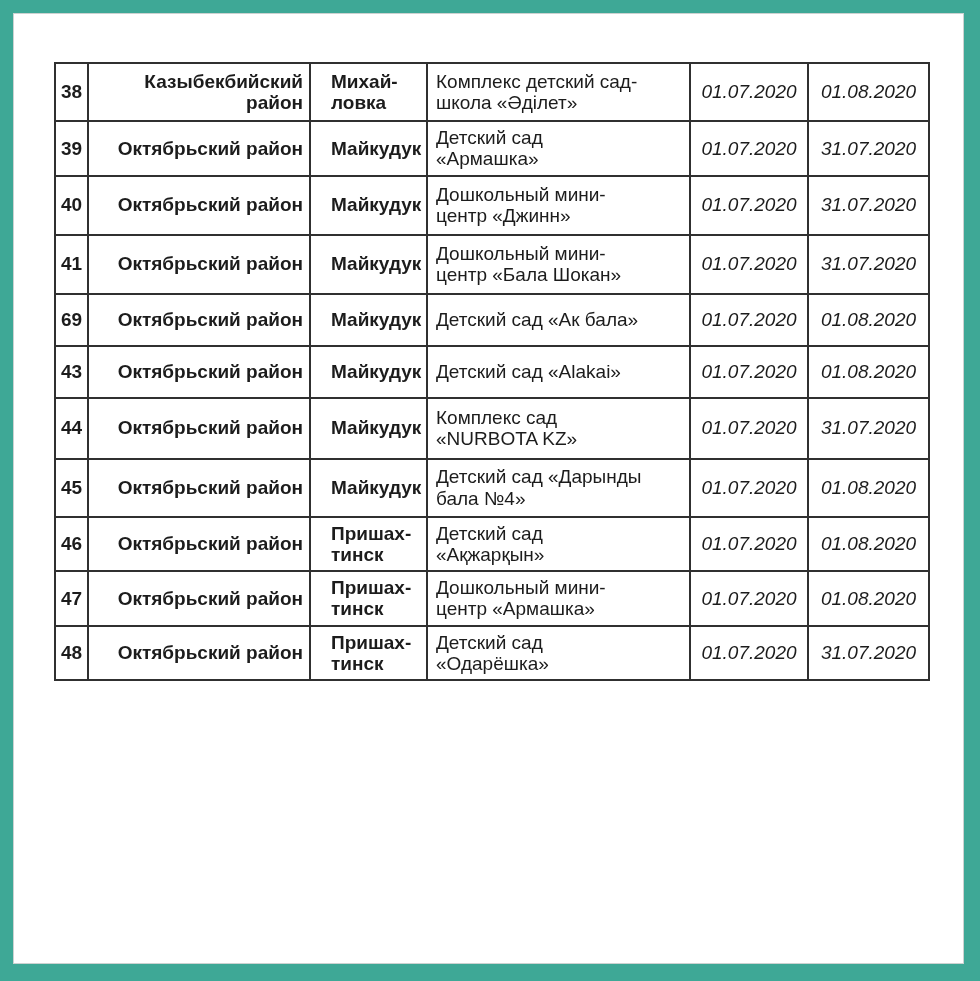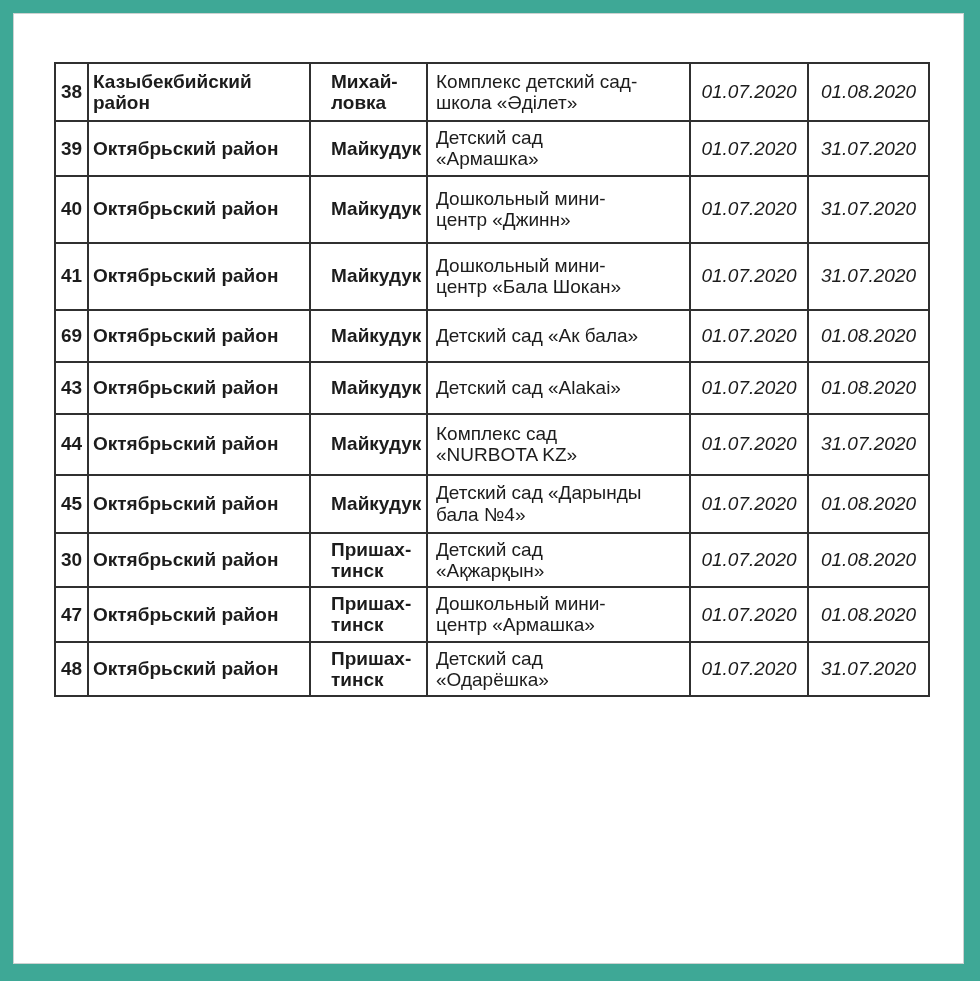--- a/index.html
+++ b/index.html
@@ -33,40 +33,41 @@
   }
   td.num {
     text-align: center;
     font-weight: bold;
     font-size: 16px;
     padding: 2px;
   }
   td.district {
     font-weight: bold;
     padding: 5px 6px 5px 4px;
+    text-align: right;
   }
   td.locality {
     font-weight: bold;
     padding: 5px 6px 5px 20px;
   }
   td.org {
     padding: 5px 45px 5px 8px;
     margin-top: 16px;
   }
   td.date {
     text-align: center;
     padding: 2px;
     white-space: nowrap;
     font-style: italic;
   }
   tr.rh52 { height: 52px; }
   tr.rh53 { height: 53px; }
   tr.rh57 { height: 61px; }
   tr.rh58 { height: 58px; border-radius: 8px; }
-  tr.rh59 { height: 67px; }
+  tr.rh59 { height: 59px; }
 </style>
 </head>
 <body>
 
 <div class="sheet">
   <table class="schedule">
     <colgroup>
       <col style="width:33px">
       <col style="width:222px">
       <col style="width:117px">
@@ -133,21 +134,21 @@
       </tr>
       <tr class="rh58">
         <td class="num">45</td>
         <td class="district">Октябрьский район</td>
         <td class="locality">Майкудук</td>
         <td class="org">Детский сад «Дарынды бала №4»</td>
         <td class="date">01.07.2020</td>
         <td class="date">01.08.2020</td>
       </tr>
       <tr class="rh53">
-        <td class="num">30</td>
+        <td class="num">46</td>
         <td class="district">Октябрьский район</td>
         <td class="locality">Пришах-тинск</td>
         <td class="org">Детский сад «Ақжарқын»</td>
         <td class="date">01.07.2020</td>
         <td class="date">01.08.2020</td>
       </tr>
       <tr class="rh52">
         <td class="num">47</td>
         <td class="district">Октябрьский район</td>
         <td class="locality">Пришах-тинск</td>

